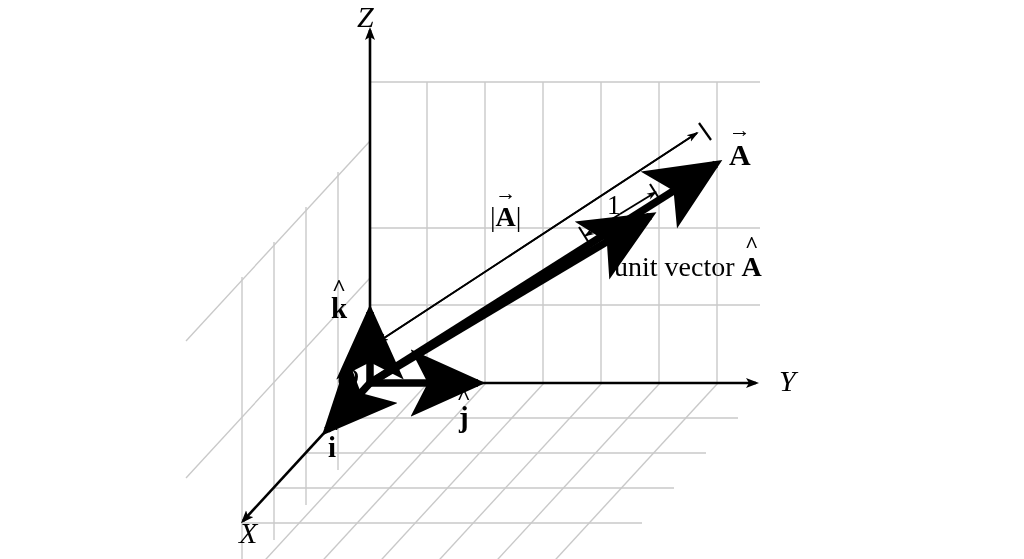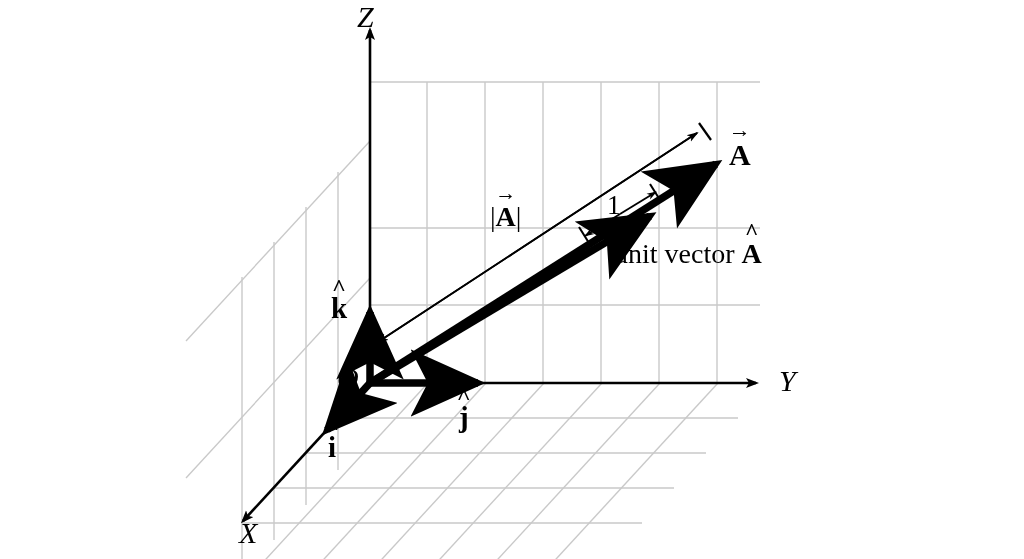--- a/index.html
+++ b/index.html
@@ -207,20 +207,20 @@
 
   <div class="lbl vec-label" style="left:729px; top:140px;">
     <span class="accent-wrap">
       <span class="barrow" style="top:-21px; font-size:22px;">→</span>
       <span>A</span>
     </span>
   </div>
 
   <div class="lbl one-label" style="left:607px; top:192px;">1</div>
 
-  <div class="lbl unit-text" style="left:614px; top:240px;">
+  <div class="lbl unit-text" style="left:614px; top:253px;">
     <span>unit vector</span><span>&nbsp;</span><span class="accent-wrap" style="font-weight:bold;">
       <span class="hat" style="top:-20px; font-size:23px;">^</span>
       <span>A</span>
     </span>
   </div>
 
 </div>
 
 </body></html>

